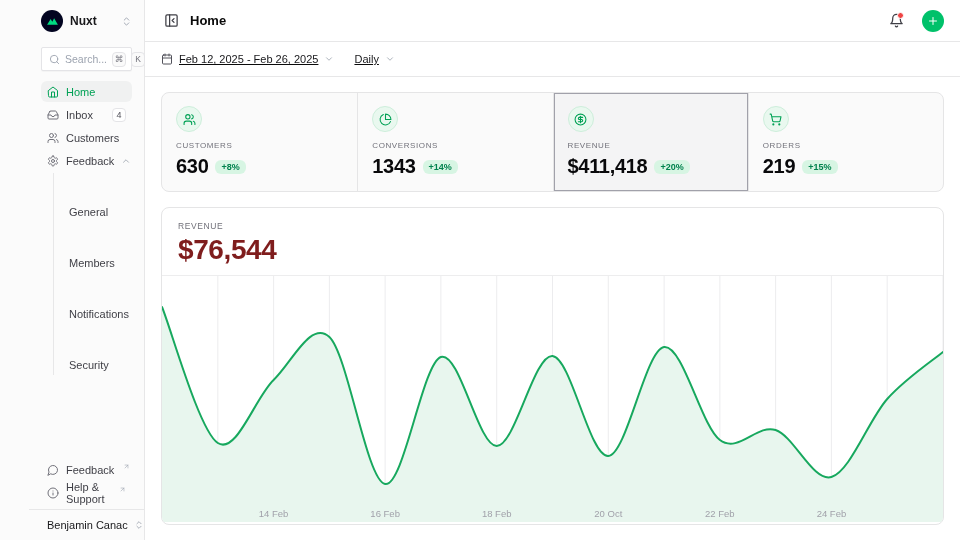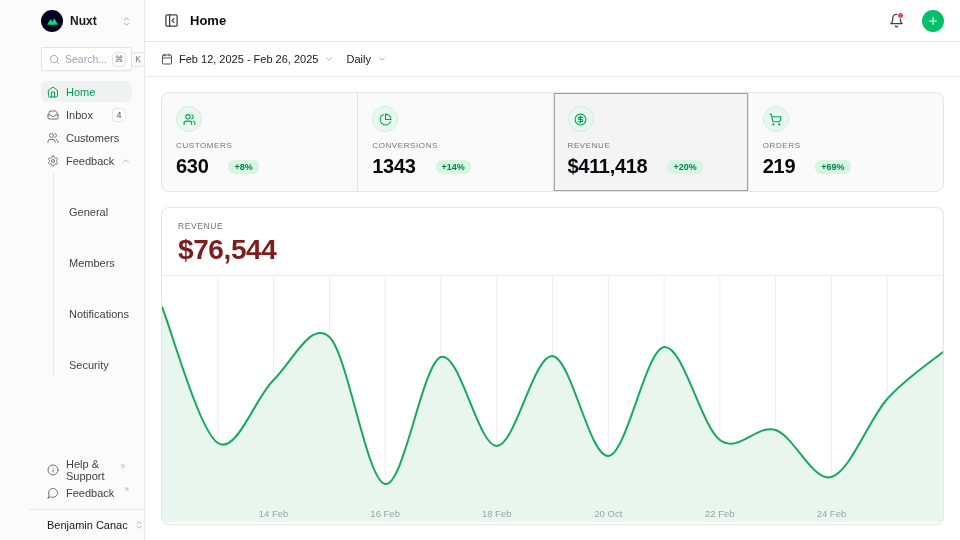--- a/index.html
+++ b/index.html
@@ -53,39 +53,39 @@
     padding:0 16px; gap:9px; }
   .page-title { font-size:13px; font-weight:700; color:#0a0a0a; flex:1; }
   .icon-btn { display:flex; align-items:center; justify-content:center; width:26px; height:26px;
     color:#3f3f46; cursor:pointer; position:relative; }
   .notif-dot { position:absolute; top:4px; right:5px; width:7px; height:7px; border-radius:50%;
     background:var(--notify-red); border:1.5px solid #fff; }
   .add-btn { width:22px; height:22px; border-radius:50%; background:var(--accent);
     color:#fff; display:flex; align-items:center; justify-content:center; cursor:pointer;
     margin-left:4px; }
   .toolbar { height:35px; border-bottom:1px solid var(--border); display:flex; align-items:center;
-    padding:0 16px; gap:12px; }
+    padding:0 16px; gap:20px;text-decoration:underline; }
   .tool-btn { display:flex; align-items:center; gap:6px; font-size:11px; font-weight:500;
     color:#18181b; cursor:pointer; }
   .tool-btn .ic { color:#52525b; display:flex; }
   .chev { color:#9ca3af; display:flex; }
 
   .content { padding:15px 16px; flex:1; display:flex; flex-direction:column; min-height:0; }
 
   
   .stats { display:grid; grid-template-columns:repeat(4,1fr); border:1px solid #e5e5e6;
     border-radius:8px; background:var(--panel-bg); overflow:hidden; }
   .stat-card { padding:13px 14px; cursor:pointer; }
   .stat-card + .stat-card { border-left:1px solid #e5e5e6; }
   .stat-card.selected { background:var(--selected-bg); box-shadow:inset 0 0 0 1px var(--selected-ring); }
   .stat-icon { width:26px; height:26px; border-radius:50%; background:var(--accent-faint);
     border:1px solid #cdeedb; color:var(--accent-deep); display:flex; align-items:center;
     justify-content:center; margin-bottom:9px; }
   .stat-label { font-size:8px; letter-spacing:.6px; color:#71717a; font-weight:500; margin-bottom:5px; }
-  .stat-valrow { display:flex; align-items:center; gap:20px; }
+  .stat-valrow { display:flex; align-items:center; gap:7px; }
   .stat-value { font-size:20px; font-weight:700; color:#09090b; letter-spacing:-.3px; }
   .delta-badge { background:var(--accent-soft); color:var(--accent-text); font-size:9px;
     font-weight:600; border-radius:6px; padding:2px 6px; }
 
   
   .chart-card { margin-top:15px; border:1px solid #e5e5e6; border-radius:8px; background:#fff;
     flex:1; display:flex; flex-direction:column; overflow:hidden; min-height:0; }
   .chart-head { padding:13px 16px 9px 16px; border-bottom:1px solid #ededee; }
   .chart-label { font-size:8.5px; letter-spacing:.6px; color:#71717a; font-weight:500; margin-bottom:3px; }
   .chart-value { font-size:28px; font-weight:700; color:#7f1d1d; letter-spacing:-.4px; }
@@ -190,40 +190,40 @@
           </div>
       </div>
     </nav>
 
     <div class="side-spacer"></div>
 
     <div class="side-bottom">
       <div class="nav-item">
         <span class="ic">
           <svg class="lu" width="12" height="12" viewBox="0 0 24 24">
-              <circle cx="12" cy="12" r="10"></circle>
-              <path d="M12 16v-4"></path>
-              <path d="M12 8h.01"></path>
-            </svg>
-        </span>
-        <span class="lbl">Help &amp; Support</span>
+              <path d="M7.9 20A9 9 0 1 0 4 16.1L2 22Z"></path>
+            </svg>
+        </span>
+        <span class="lbl">Feedback</span>
         <span class="ext-arrow">
           <svg class="lu" width="7" height="7" viewBox="0 0 24 24">
               <path d="M7 7h10v10"></path>
               <path d="M7 17 17 7"></path>
             </svg>
         </span>
       </div>
       <div class="nav-item">
         <span class="ic">
           <svg class="lu" width="12" height="12" viewBox="0 0 24 24">
-              <path d="M7.9 20A9 9 0 1 0 4 16.1L2 22Z"></path>
-            </svg>
-        </span>
-        <span class="lbl">Feedback</span>
+              <circle cx="12" cy="12" r="10"></circle>
+              <path d="M12 16v-4"></path>
+              <path d="M12 8h.01"></path>
+            </svg>
+        </span>
+        <span class="lbl">Help &amp; Support</span>
         <span class="ext-arrow">
           <svg class="lu" width="7" height="7" viewBox="0 0 24 24">
               <path d="M7 7h10v10"></path>
               <path d="M7 17 17 7"></path>
             </svg>
         </span>
       </div>
     </div>
 
     <div class="user-row">
@@ -345,21 +345,21 @@
           <span class="stat-icon">
             <svg class="lu" width="13" height="13" viewBox="0 0 24 24">
                 <circle cx="8" cy="21" r="1"></circle>
                 <circle cx="19" cy="21" r="1"></circle>
                 <path d="M2.05 2.05h2l2.66 12.42a2 2 0 0 0 2 1.58h9.78a2 2 0 0 0 1.95-1.57l1.65-7.43H5.12"></path>
               </svg>
           </span>
           <div class="stat-label">ORDERS</div>
           <div class="stat-valrow">
             <span class="stat-value">219</span>
-            <span class="delta-badge">+69%</span>
+            <span class="delta-badge">+15%</span>
           </div>
         </div>
       </div>
 
       <div class="chart-card">
         <div class="chart-head">
           <div class="chart-label">REVENUE</div>
           <div class="chart-value">$76,544</div>
         </div>
         <div class="chart-plot" id="chart-plot">

